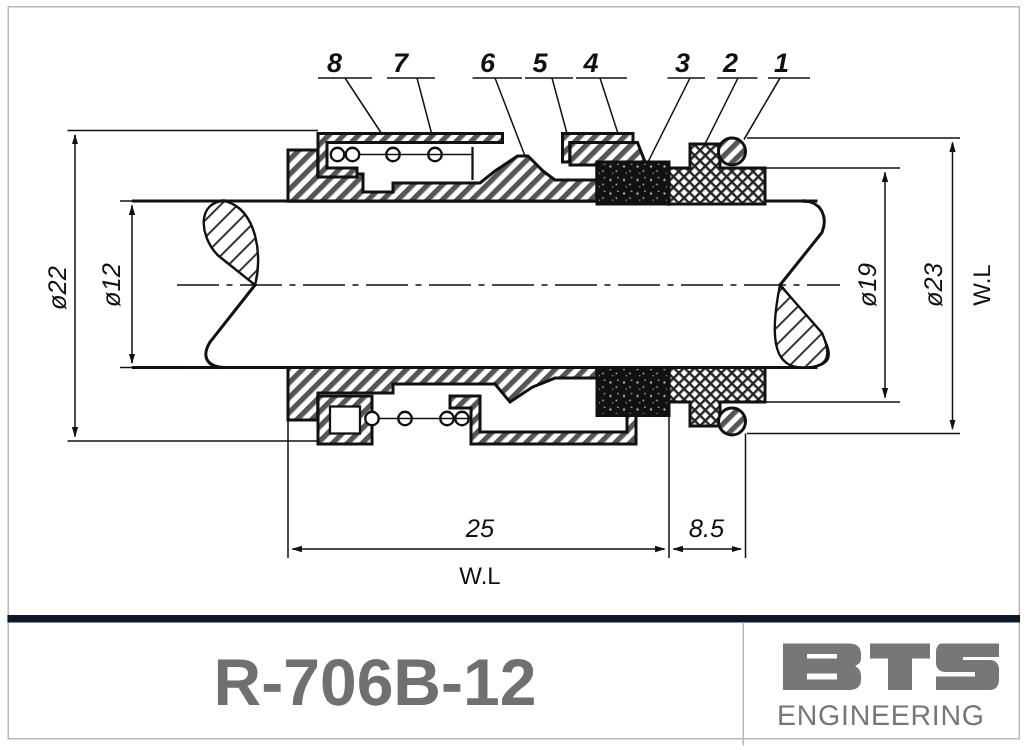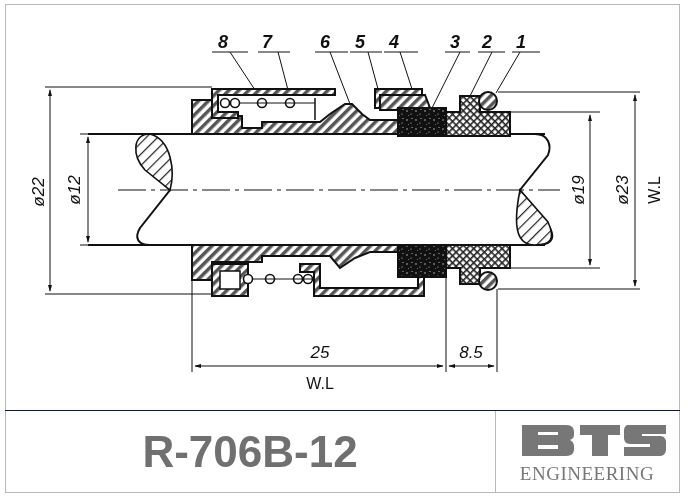--- a/index.html
+++ b/index.html
@@ -1,22 +1,22 @@
 <!DOCTYPE html>
 <html><head>
   <meta charset="utf-8">
   <style>
     html, body { margin:0; padding:0; background:#ffffff; }
     body { width:688px; height:500px; position:relative; overflow:hidden; font-family:"Liberation Sans", sans-serif; }
     .frame { position:absolute; left:5px; top:4px; width:675px; height:489px; border:1px solid #b8b8b8; box-sizing:border-box; }
-    .title-row { position:absolute; left:5px; top:410px; width:675px; height:83px; border-top:1px solid #0f172a; box-sizing:border-box;padding-left:37px; }
+    .title-row { position:absolute; left:5px; top:410px; width:675px; height:83px; border-top:5px solid #0f172a; box-sizing:border-box;padding-left:37px; }
     .title-cell { position:absolute; left:0; top:0; width:491px; height:82px; border-right:1px solid #b8b8b8; box-sizing:border-box; display:flex; align-items:center; justify-content:center; }
     .part-number { font-family:"Liberation Sans", sans-serif; font-weight:bold; font-size:44px; color:#707070; letter-spacing:0px; }
     .logo-cell { position:absolute; left:491px; top:0; width:182px; height:82px; }
-    .logo-eng { position:absolute; left:22px; top:52px; width:138px; text-align:center; font-family:Liberation Serif, serif; font-size:19px; color:#777777; letter-spacing:0.5px; }
+    .logo-eng { position:absolute; left:22px; top:52px; width:138px; text-align:center; font-family:Liberation Sans, sans-serif; font-size:19px; color:#777777; letter-spacing:0.5px; }
     svg.drawing { position:absolute; left:0; top:0; }
     .dim-text { font-family:"Liberation Sans", sans-serif; font-style:italic; font-size:17px; fill:#111; }
     .dim-text-up { font-family:"Liberation Sans", sans-serif; font-size:16px; fill:#111; }
     .callout { font-family:"Liberation Sans", sans-serif; font-style:italic; font-weight:bold; font-size:18px; fill:#111; }
   </style>
 </head>
 <body>
 
 <div class="frame"></div>
 

